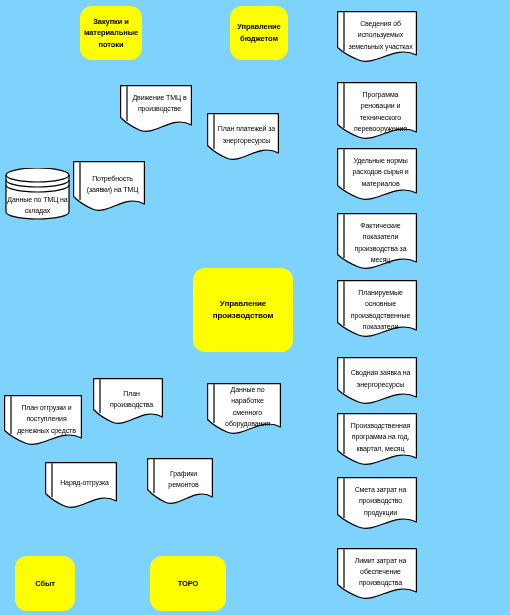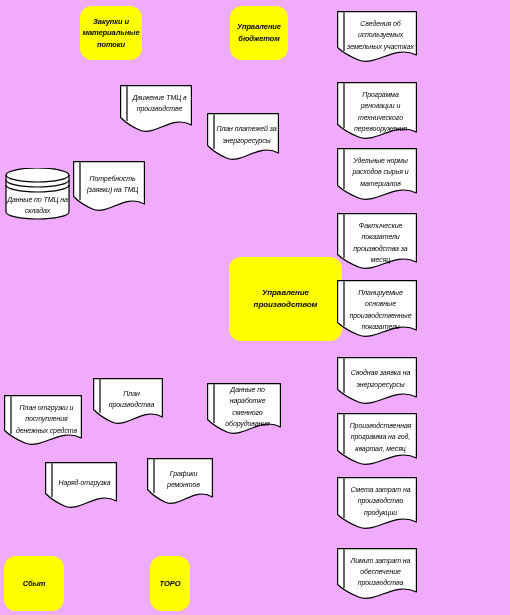--- a/index.html
+++ b/index.html
@@ -4,24 +4,23 @@
 <style>
   html, body {
     margin: 0;
     padding: 0;
     background: #000000;
   }
   #canvas {
     position: relative;
     width: 510px;
     height: 615px;
-    background: #f0abfc;
+    background: #7dd3fc;
     overflow: hidden;
     font-family: "Liberation Sans", sans-serif;
-    font-style: italic;
   }
 
   
   .proc {
     position: absolute;
     background: #FFFF00;
     border-radius: 12px;
     display: flex;
     align-items: center;
     justify-content: center;
@@ -94,27 +93,27 @@
 </head>
 <body>
 
 <div id="canvas">
     <div class="proc" style="left: 80px; top: 6px; width: 62px; height: 54px; background: rgb(255, 255, 0);">
       <div class="plabel">Закупки и материальные потоки</div>
     </div>
     <div class="proc" style="left: 230px; top: 6px; width: 58px; height: 54px; background: rgb(255, 255, 0);">
       <div class="plabel">Управление бюджетом</div>
     </div>
-    <div class="proc big" style="left: 193px; top: 257px; width: 113px; height: 84px; background: rgb(255, 255, 0); margin-left: 36px;">
+    <div class="proc big" style="left: 193px; top: 268px; width: 100px; height: 84px; background: rgb(255, 255, 0);">
       <div class="plabel">Управление производством</div>
     </div>
-    <div class="proc" style="left: 4px; top: 556px; width: 60px; height: 55px; background: rgb(255, 255, 0);">
+    <div class="proc" style="left: 15px; top: 556px; width: 60px; height: 55px; background: rgb(255, 255, 0);">
       <div class="plabel">Сбыт</div>
     </div>
-    <div class="proc" style="left: 150px; top: 556px; width: 40px; height: 55px; background: rgb(255, 255, 0);">
+    <div class="proc" style="left: 150px; top: 556px; width: 76px; height: 55px; background: rgb(255, 255, 0);">
       <div class="plabel">ТОРО</div>
     </div>
     <div class="cyl" style="left: 5px; top: 168px; width: 65px; height: 52px;">
       <svg viewBox="0 0 65 52" preserveAspectRatio="none">
         <path d="M1,7 a31.5,7 0 0 1 63,0 L64,44 a31.5,7 0 0 1 -63,0 Z" fill="#FFFFFF" stroke="#000000" stroke-width="1.2"></path>
         <path d="M1,7 a31.5,7 0 0 0 63,0" fill="none" stroke="#000000" stroke-width="1.2"></path>
         <path d="M1,12 a31.5,7 0 0 0 63,0" fill="none" stroke="#000000" stroke-width="1.2"></path>
         <path d="M1,17 a31.5,7 0 0 0 63,0" fill="none" stroke="#000000" stroke-width="1.2"></path>
       </svg>
       <div class="clabel">Данные по ТМЦ на складах</div>

